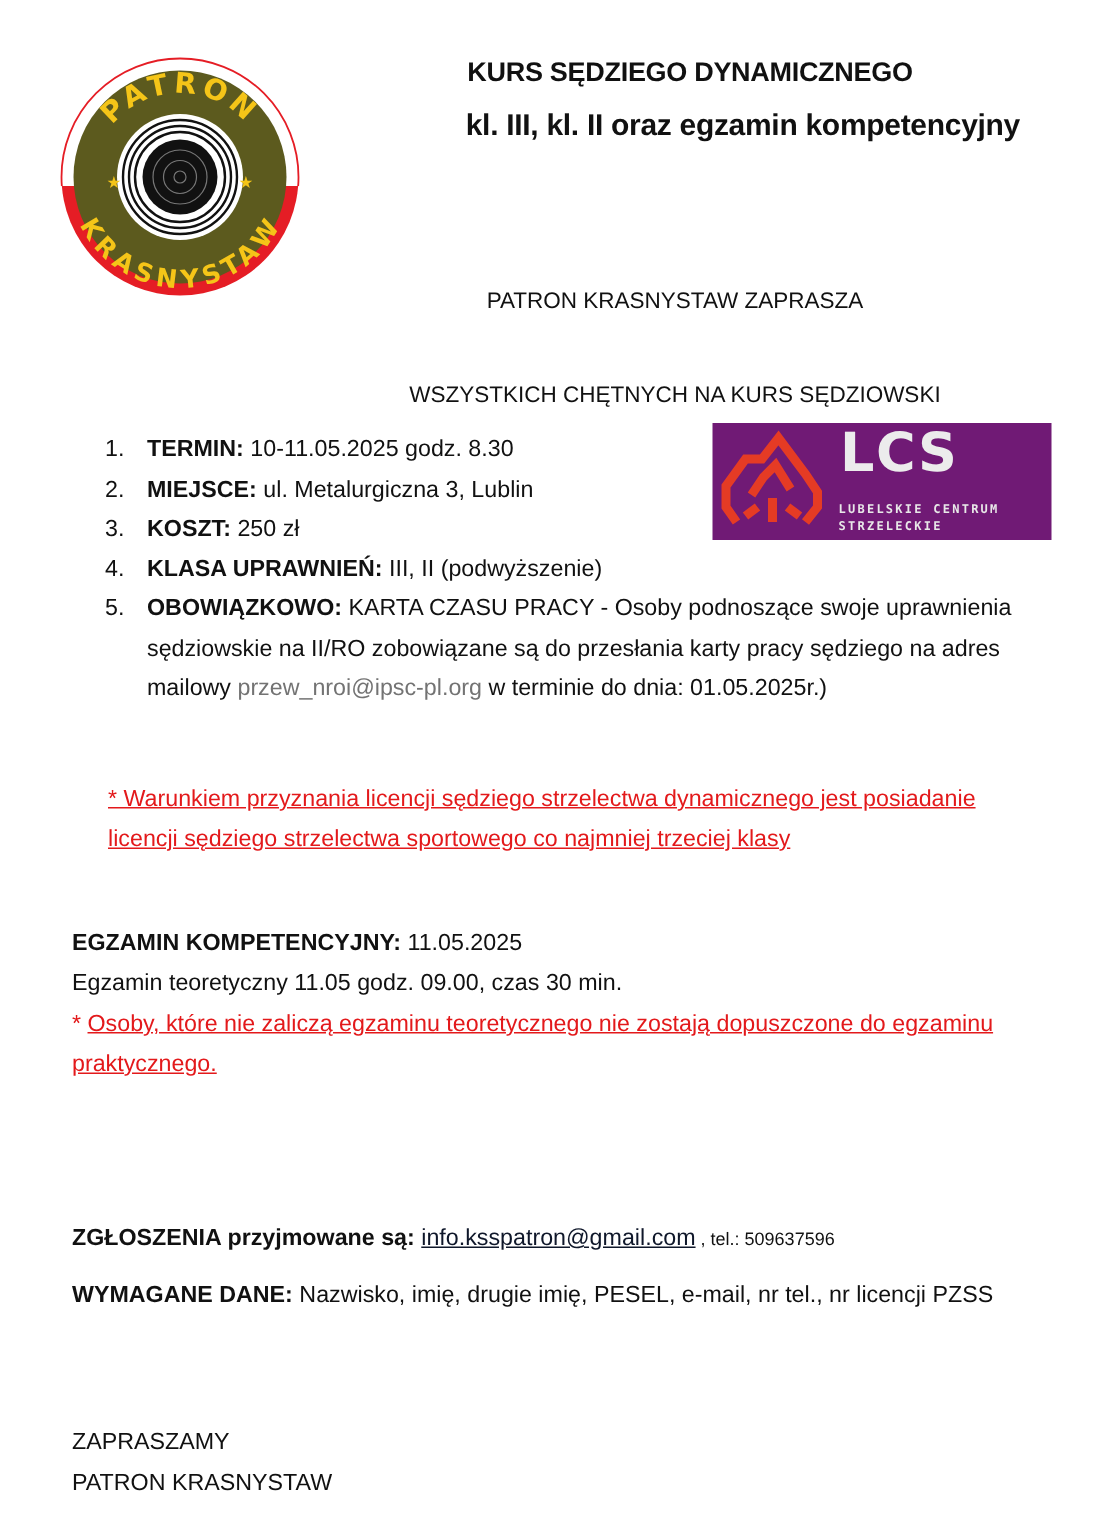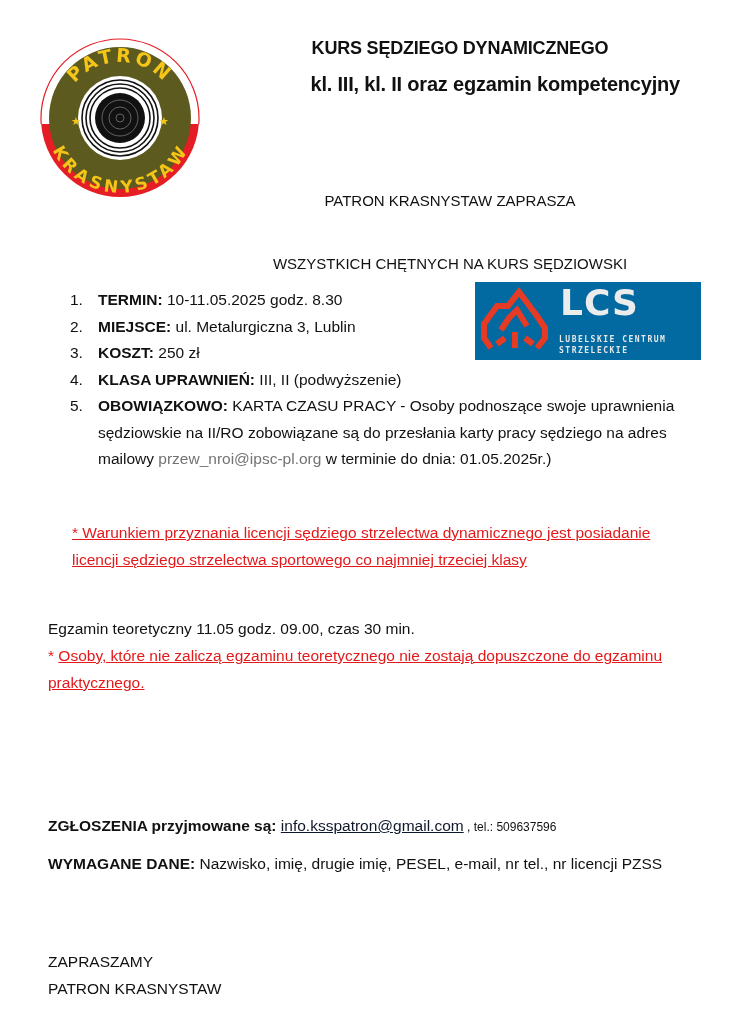--- a/index.html
+++ b/index.html
@@ -14,21 +14,21 @@
     left: 240px; top: 38px; width: 440px; text-align: center;
     font-size: 18px; font-weight: bold; letter-spacing: -0.2px;
   }
   .title2 {
     left: 240px; top: 73px; width: 440px; text-align: right;
     font-size: 20px; font-weight: bold; letter-spacing: -0.2px;
   }
   .invite { left: 240px; top: 151px; width: 420px; text-align: center; font-size: 15px; line-height: 27px; }
   .invite div { white-space: nowrap; margin-top: 36px; }
 
-  .lcs { left: 475px; top: 282px; width: 226px; height: 78px; background: #0369a1; }
+  .lcs { left: 475px; top: 282px; width: 226px; height: 78px; background: #701a75; }
   .lcs .lcs-word { position: absolute; left: 85px; top: 0px; color: #ececec; font-size: 36px; font-weight: bold; letter-spacing: 1px; font-family: "DejaVu Sans", sans-serif; }
   .lcs .lcs-sub { position: absolute; left: 84px; top: 52px; color: #e8e8e8; font-size: 8px; font-family: "DejaVu Sans Mono", monospace; letter-spacing: 1.5px; line-height: 11px; font-weight: bold; }
 
   ol.list { position: absolute; left: 70px; top: 287px; width: 610px; margin: 0; padding: 0; list-style: none; font-size: 15.5px; line-height: 26.5px; }
   ol.list li { display: flex; }
   ol.list .num { width: 28px; flex: none; }
   ol.list .body { flex: 1; }
   b { font-weight: bold; }
   .link { color: #737373; }
   .link-u { color: #0f172a; text-decoration: underline; }
@@ -125,20 +125,21 @@
   </li>
   <li>
     <span class="num">5.</span>
     <span class="body" style="width:560px"><b>OBOWIĄZKOWO:</b><span> KARTA CZASU PRACY - Osoby podnoszące swoje uprawnienia sędziowskie na II/RO zobowiązane są do przesłania karty pracy sędziego na adres mailowy </span><span class="link">przew_nroi@ipsc-pl.org</span><span> w terminie do dnia: 01.05.2025r.)</span></span>
   </li>
 </ol>
 
 <div class="abs warning">* Warunkiem przyznania licencji sędziego strzelectwa dynamicznego jest posiadanie licencji sędziego strzelectwa sportowego co najmniej trzeciej klasy</div>
 
 <div class="abs exam">
+  <div><b>EGZAMIN KOMPETENCYJNY:</b><span> 11.05.2025</span></div>
   <div>Egzamin teoretyczny 11.05 godz. 09.00, czas 30 min.</div>
   <div><span class="red">* </span><span class="red-u">Osoby, które nie zaliczą egzaminu teoretycznego nie zostają dopuszczone do egzaminu praktycznego.</span></div>
 </div>
 
 <div class="abs apply">
   <b>ZGŁOSZENIA przyjmowane są:</b>
   <span class="link-u">info.ksspatron@gmail.com</span><span class="small"> , tel.: 509637596</span>
 </div>
 
 <div class="abs required">

